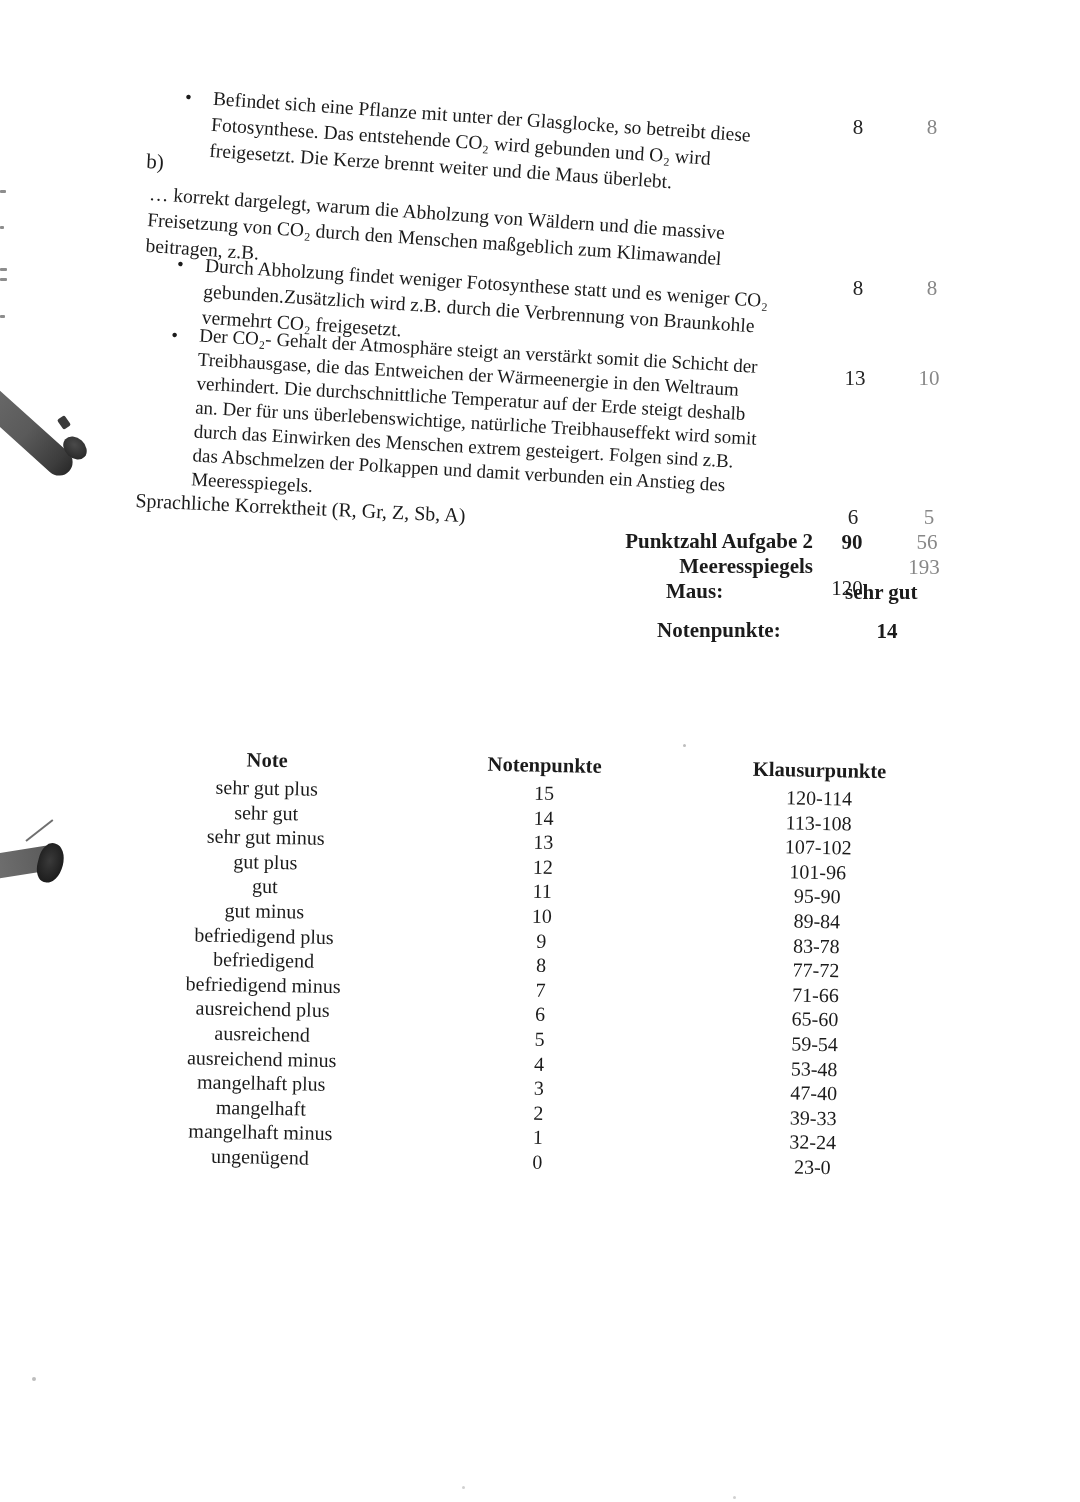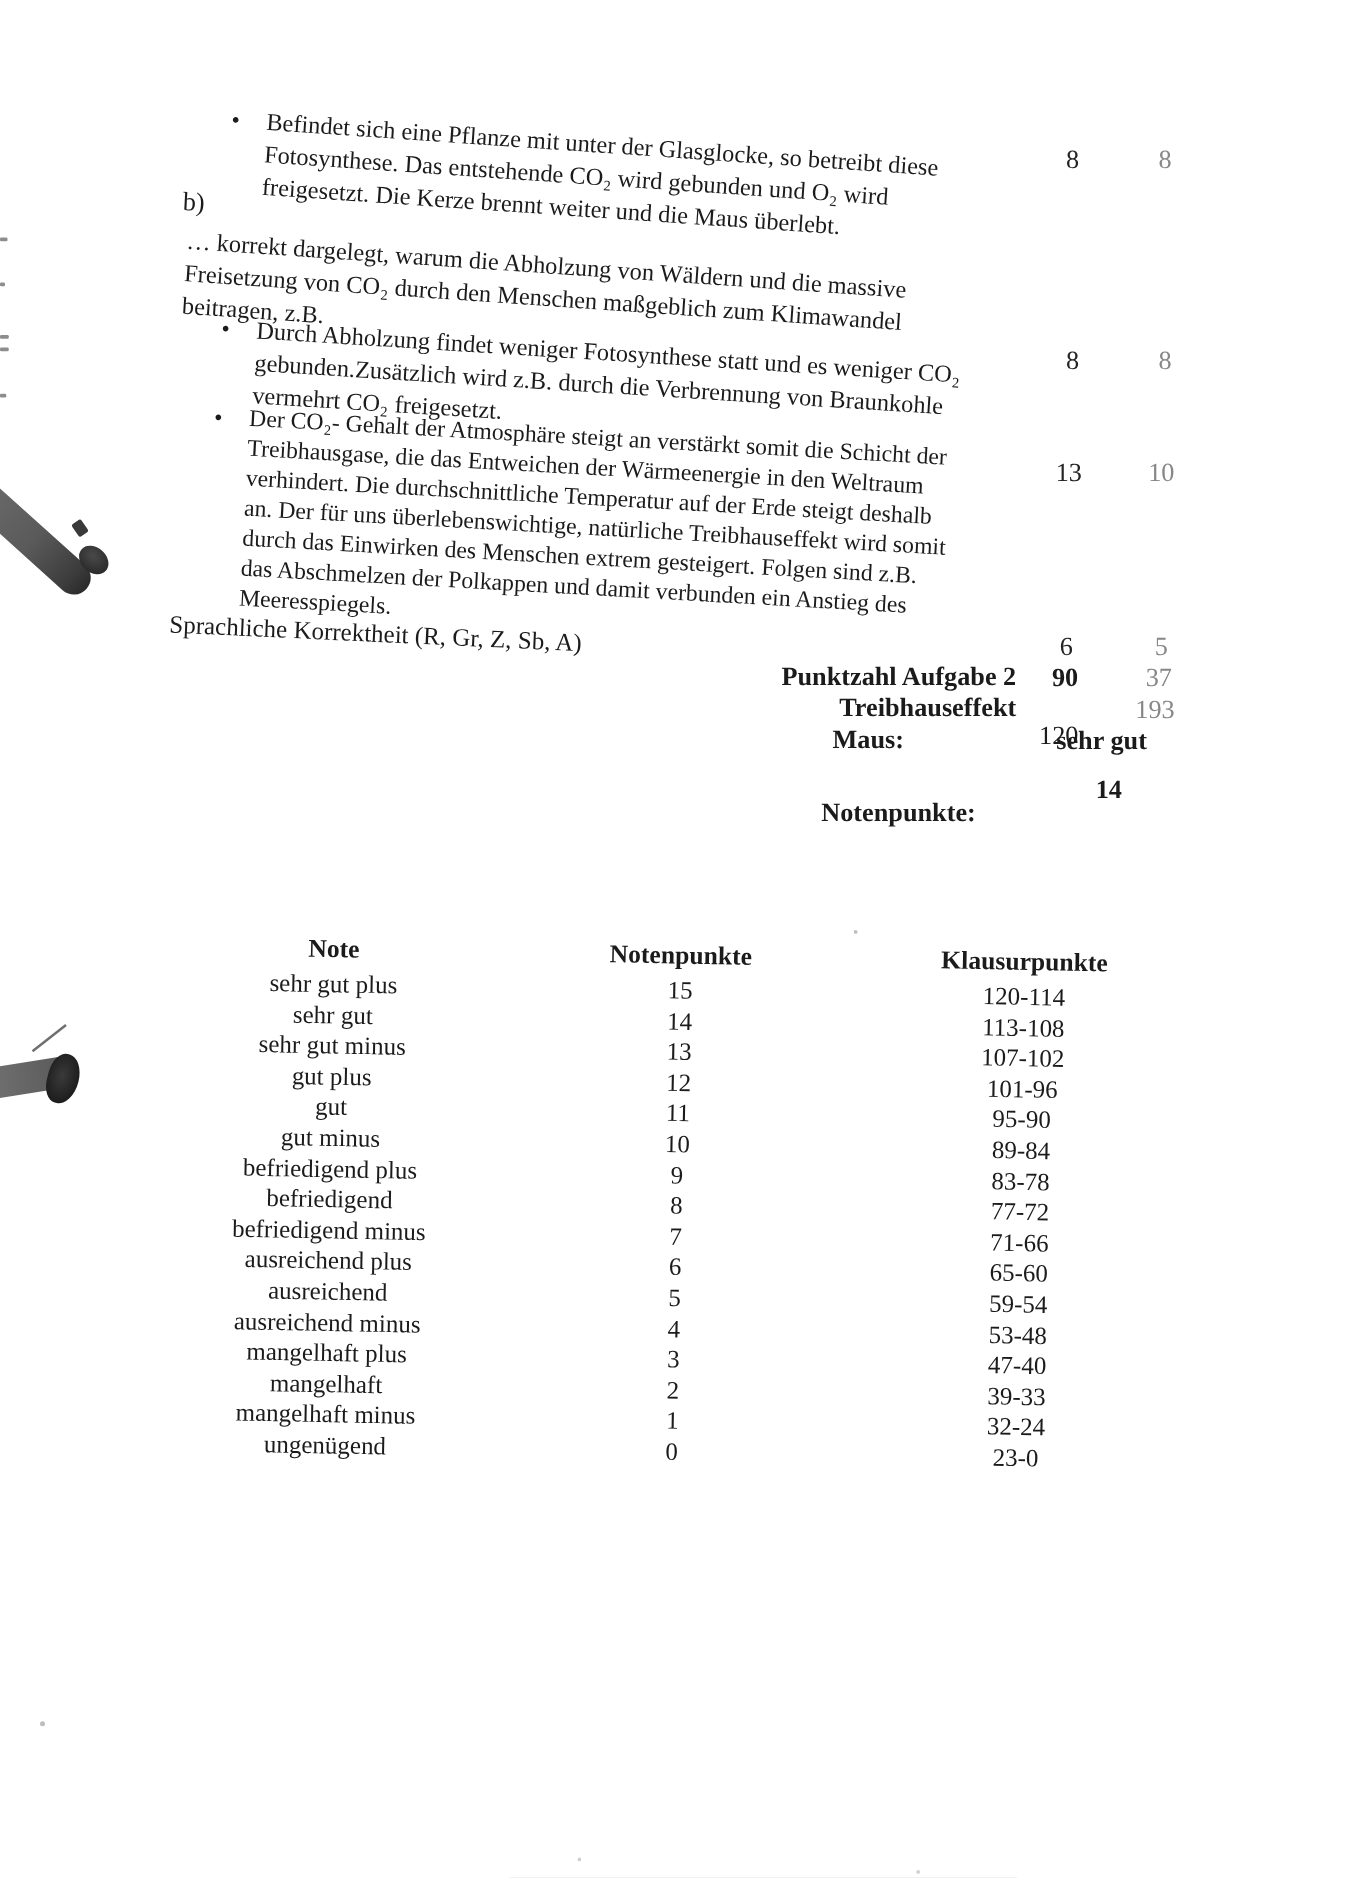--- a/index.html
+++ b/index.html
@@ -90,30 +90,30 @@
   </div>
   <div class="abs score" style="left:832px;top:366px;">13</div>
   <div class="abs score gray" style="left:906px;top:366px;">10</div>
 
   <div class="abs rot" style="left:136px;top:489px;font-size:20px;transform:rotate(2.6deg);">Sprachliche Korrektheit (R, Gr, Z, Sb, A)</div>
   <div class="abs score" style="left:830px;top:505px;">6</div>
   <div class="abs score gray" style="left:906px;top:505px;">5</div>
 
   <div class="abs sum-label" style="left:500px;top:529px;width:313px;">Punktzahl Aufgabe 2</div>
   <div class="abs sum-val bold" style="left:824px;top:530px;">90</div>
-  <div class="abs sum-val gray" style="left:899px;top:530px;">37</div>
+  <div class="abs sum-val gray" style="left:899px;top:530px;">56</div>
 
-  <div class="abs sum-label" style="left:500px;top:554px;width:313px;">Treibhauseffekt</div>
+  <div class="abs sum-label" style="left:500px;top:554px;width:313px;">Meeresspiegels</div>
   <div class="abs sum-val" style="left:819px;top:576px;">120</div>
   <div class="abs sum-val gray" style="left:896px;top:555px;">193</div>
 
   <div class="abs sum-label" style="left:666px;top:579px;width:70px;text-align:left;">Maus:</div>
   <div class="abs note-value" style="left:845px;top:580px;">sehr gut</div>
 
-  <div class="abs np-label" style="left:657px;top:618px;margin-top:20px;">Notenpunkte:</div>
+  <div class="abs np-label" style="left:657px;top:618px;">Notenpunkte:</div>
   <div class="abs np-value" style="left:865px;top:619px;">14</div>
 
   <div class="abs gtable" style="left:170px;top:744px;">
     <div class="gcol" style="left:0;width:195px;">
       <div class="ghead">Note</div>
       <div class="rows">
           <div class="trow">sehr gut plus</div>
           <div class="trow">sehr gut</div>
           <div class="trow">sehr gut minus</div>
           <div class="trow">gut plus</div>

